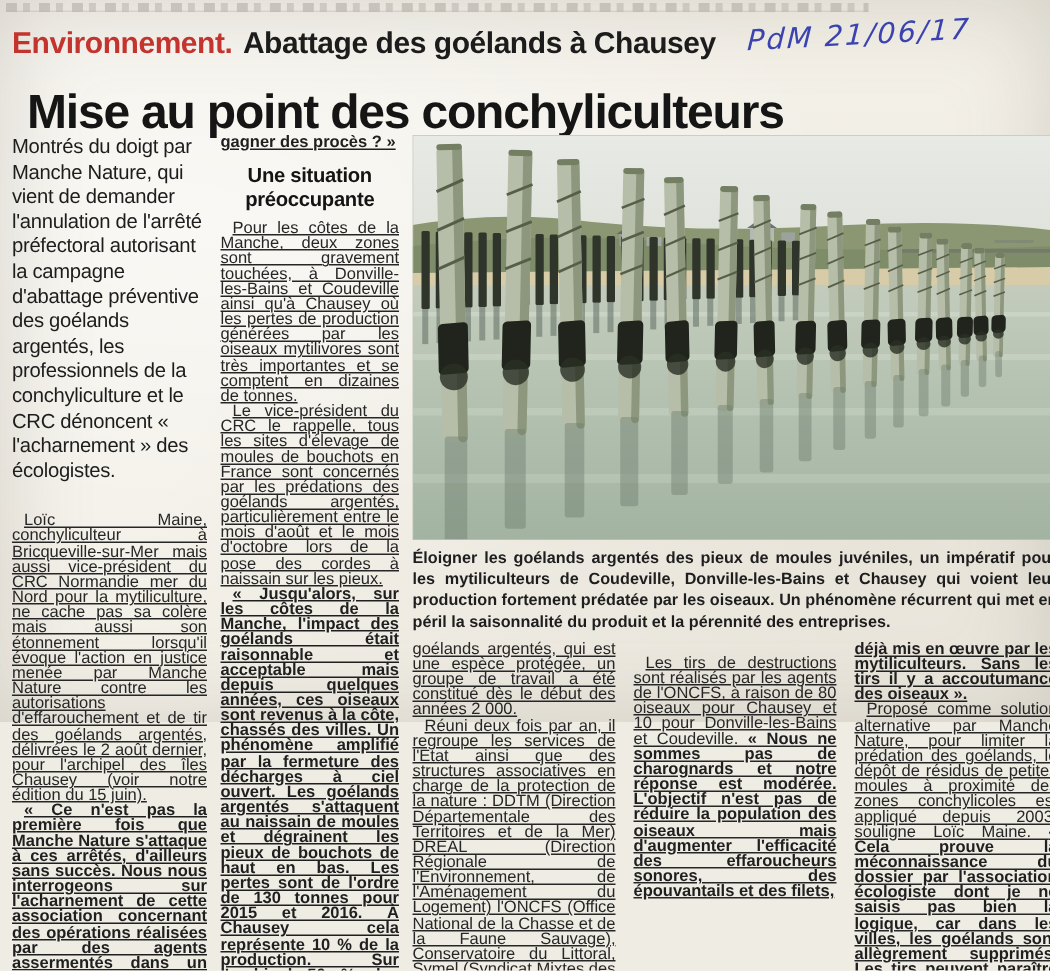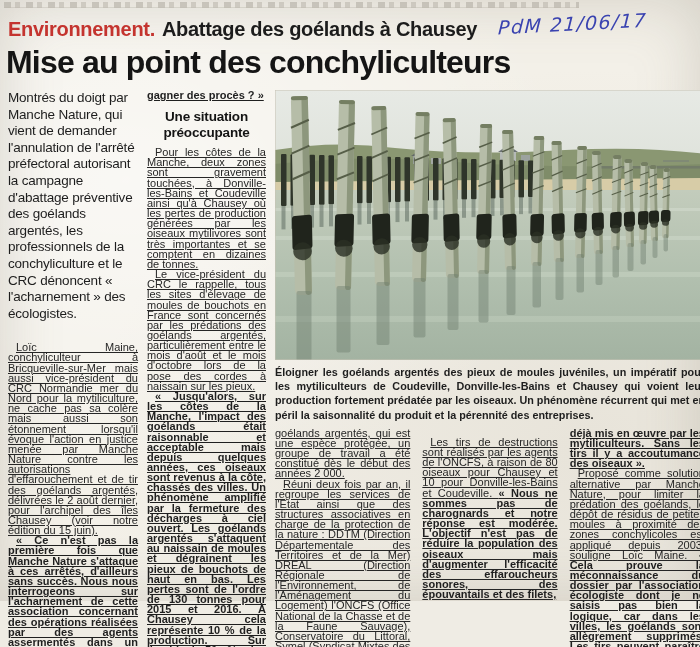--- a/index.html
+++ b/index.html
@@ -3,21 +3,21 @@
 <meta charset="utf-8">
 <style>
   html,body{margin:0;padding:0;}
   body{
     width:700px;height:647px;
     font-family:"Liberation Sans", sans-serif;
     background:#efece4;
     overflow:hidden;
   }
   .page{
-    position:relative;width:700px;height:601px;
+    position:relative;width:700px;height:481px;
     background:
       radial-gradient(ellipse at 18% 30%, rgba(255,255,255,.55), rgba(255,255,255,0) 55%),
       radial-gradient(ellipse at 85% 75%, rgba(210,204,190,.35), rgba(210,204,190,0) 60%),
       #f3f0e8;
     box-shadow:inset 0 0 60px rgba(120,112,95,.25);
   }
   
   .top-edge{
     position:absolute;left:4px;top:2px;width:575px;height:5px;opacity:.5;
     background:repeating-linear-gradient(90deg,#a9a49a 0 7px,transparent 7px 11px,#b5b0a6 11px 16px,transparent 16px 22px);
@@ -30,21 +30,21 @@
   }
   .kicker .cat{color:#c4342f;margin-right:7px;}
   .hand-note{
     position:absolute;left:498px;top:12px;width:170px;
     font-family:"DejaVu Sans", sans-serif;
     font-style:italic;font-size:19px;font-weight:500;color:#3a43b0;
     transform:rotate(-3deg) skewX(-6deg);
     letter-spacing:1.5px;white-space:nowrap;
   }
   .headline{
-    position:absolute;left:6px;top:44px;margin:0;
+    position:absolute;left:6px;top:44px;margin:12px;
     font-size:32px;font-weight:700;letter-spacing:-.8px;color:#151515;
     white-space:nowrap;
   }
   .content{
     position:absolute;left:8px;top:90px;width:688px;height:552px;
     display:flex;gap:9px;
   }
   .col1{width:130px;flex:none;}
   .col2{width:119px;flex:none;}
   .right{width:430px;flex:none;}

